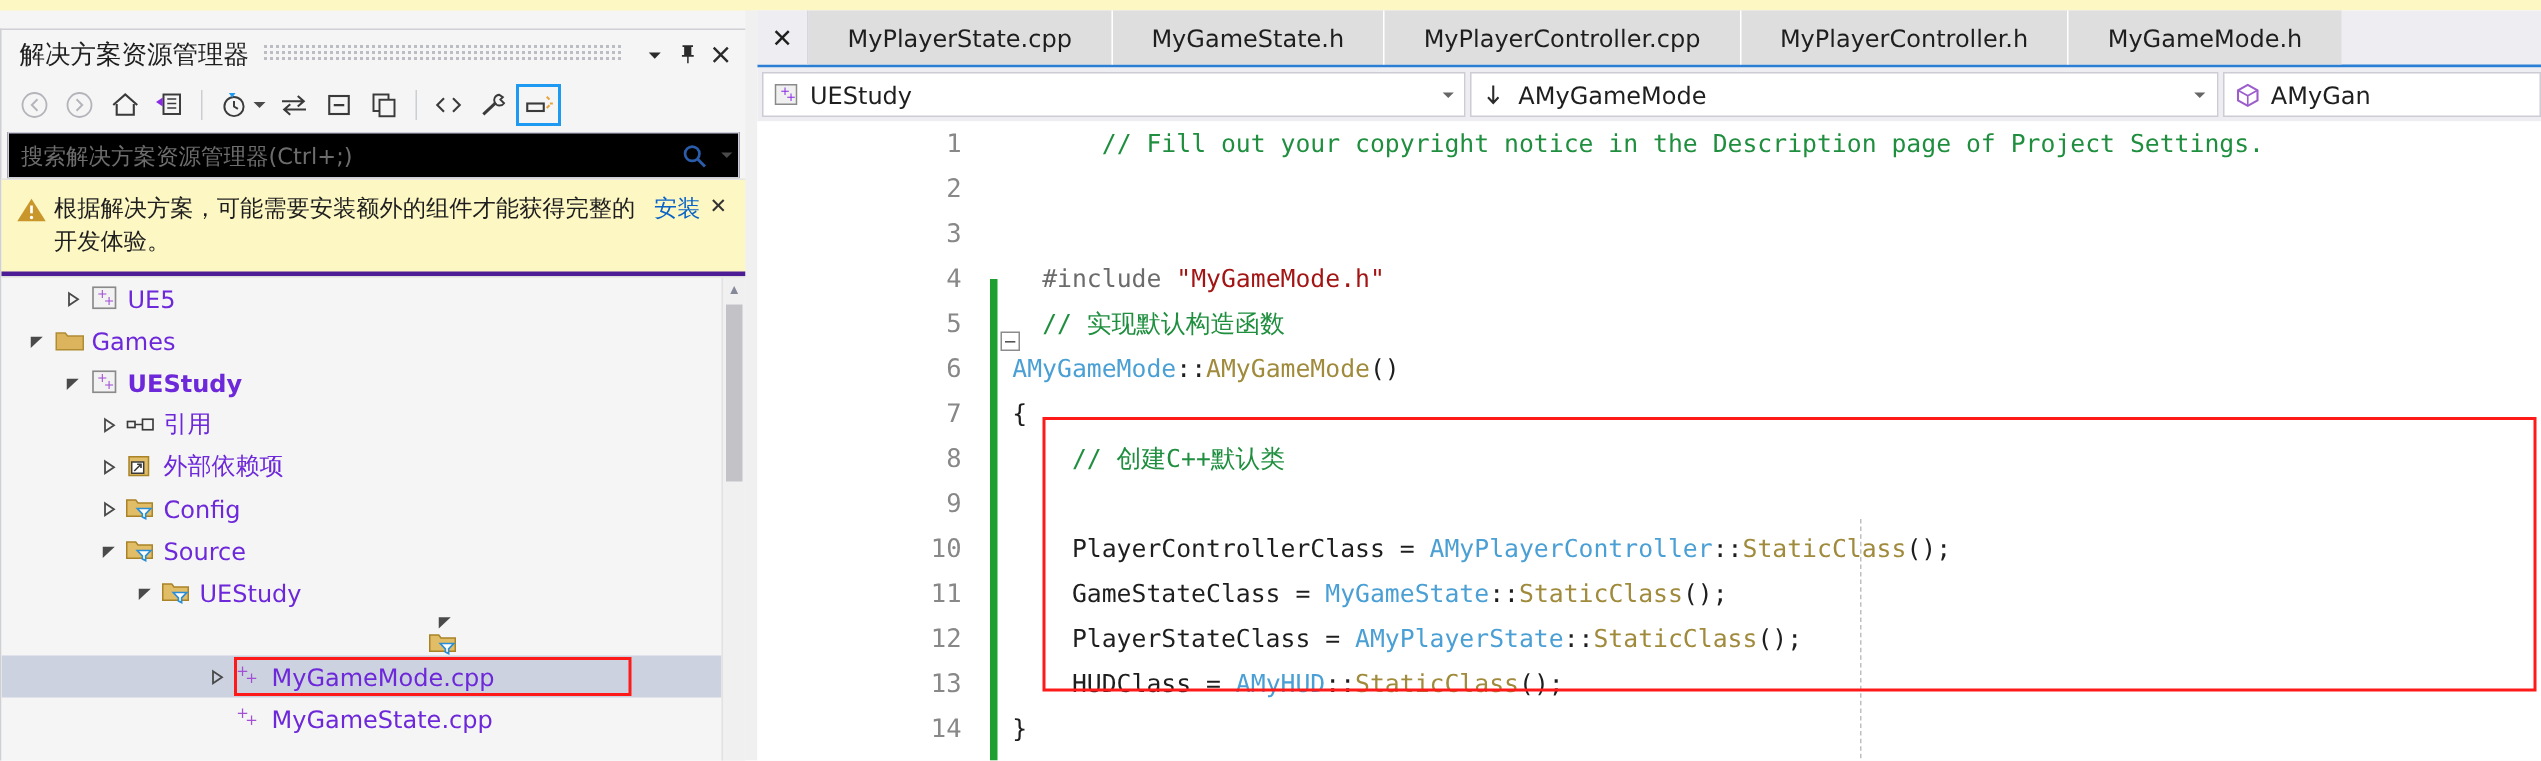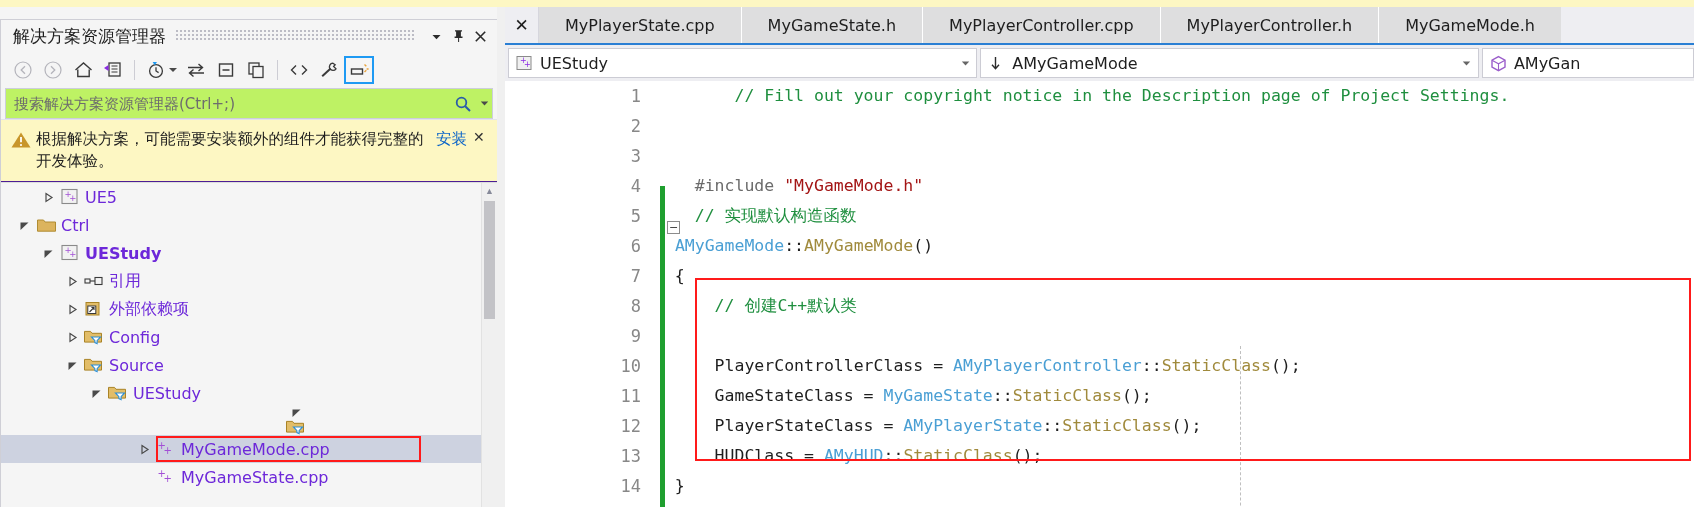--- a/index.html
+++ b/index.html
@@ -56,42 +56,42 @@
   }
   .tb-btn.sel { outline: 2px solid #1e9af3; outline-offset: -1px; }
   .tb-sep { width: 1px; height: 20px; background: #cdcdd4; margin: 0 5px; }
   .tb-caret {
     width: 0; height: 0; border-left: 4px solid transparent;
     border-right: 4px solid transparent; border-top: 4px solid #4a4a4a;
     margin-left: -3px; margin-right: 3px;
   }
 
   .se-search {
-    height: 31px; margin: 0 4px 0 4px; background: #bef264;
+    height: 31px; margin: 0 4px 0 4px; background: #000000;
     border: 1px solid #cccedb; display: flex; align-items: center;
     flex: none;
   }
   .se-search input {
     flex: 1; border: 0; outline: none; font-size: 15px;
     padding: 0 6px 0 8px; color: #6d6d6d;
     font-family: "DejaVu Sans", sans-serif; background: transparent;
   }
   .se-search input::placeholder { color: #6d6d6d; opacity: 1; }
   .se-search-icon {
     width: 26px; display: flex; align-items: center; justify-content: center;
     color: #2a5caa;
   }
   .se-search-caret {
     width: 16px; display: flex; align-items: center; justify-content: center;
   }
 
   
   .se-warning {
     background: #fdf7c3; border-top: 1px solid #e4e4ea;
-    border-bottom: 1px solid #4c1d95;
+    border-bottom: 3px solid #4c1d95;
     display: flex; align-items: flex-start; padding: 8px 6px 9px 9px;
     flex: none; min-height: 60px;
   }
   .warn-icon { width: 26px; flex: none; padding-top: 2px; }
   .warn-text {
     flex: 1; font-size: 15.5px; line-height: 1.42; color: #1e1e1e;
     font-family: "DejaVu Sans", sans-serif; padding-right: 4px;
   }
   .warn-link {
     color: #0a64c8; font-size: 15.5px; flex: none; padding: 1px 6px 0 2px;
@@ -389,21 +389,21 @@
             <span class="twist">
               <svg width="11" height="11" viewBox="0 0 11 11">
                 <path d="M1.5 2.5 L9.5 2.5 L1.5 10 Z" fill="#4a4a4a"></path>
               </svg>
             </span>
             <span class="ticon">
               <svg width="21" height="18" viewBox="0 0 21 18">
                 <path d="M1.5 4 h6 l1.6 2 h10.4 v9.2 h-18 Z" fill="#dcb45e" stroke="#b08c33" stroke-width="1"></path>
               </svg>
             </span>
-            <span class="tlabel">Ctrl</span>
+            <span class="tlabel">Games</span>
           </div>
           <div class="trow" style="padding-left: 38px;">
             <span class="twist">
               <svg width="11" height="11" viewBox="0 0 11 11">
                 <path d="M1.5 2.5 L9.5 2.5 L1.5 10 Z" fill="#4a4a4a"></path>
               </svg>
             </span>
             <span class="ticon">
               <svg width="20" height="18" viewBox="0 0 20 18">
                 <rect x="2" y="1.5" width="15" height="14" fill="#f2f2f2" stroke="#8a8a8a" stroke-width="1.1"></rect>

